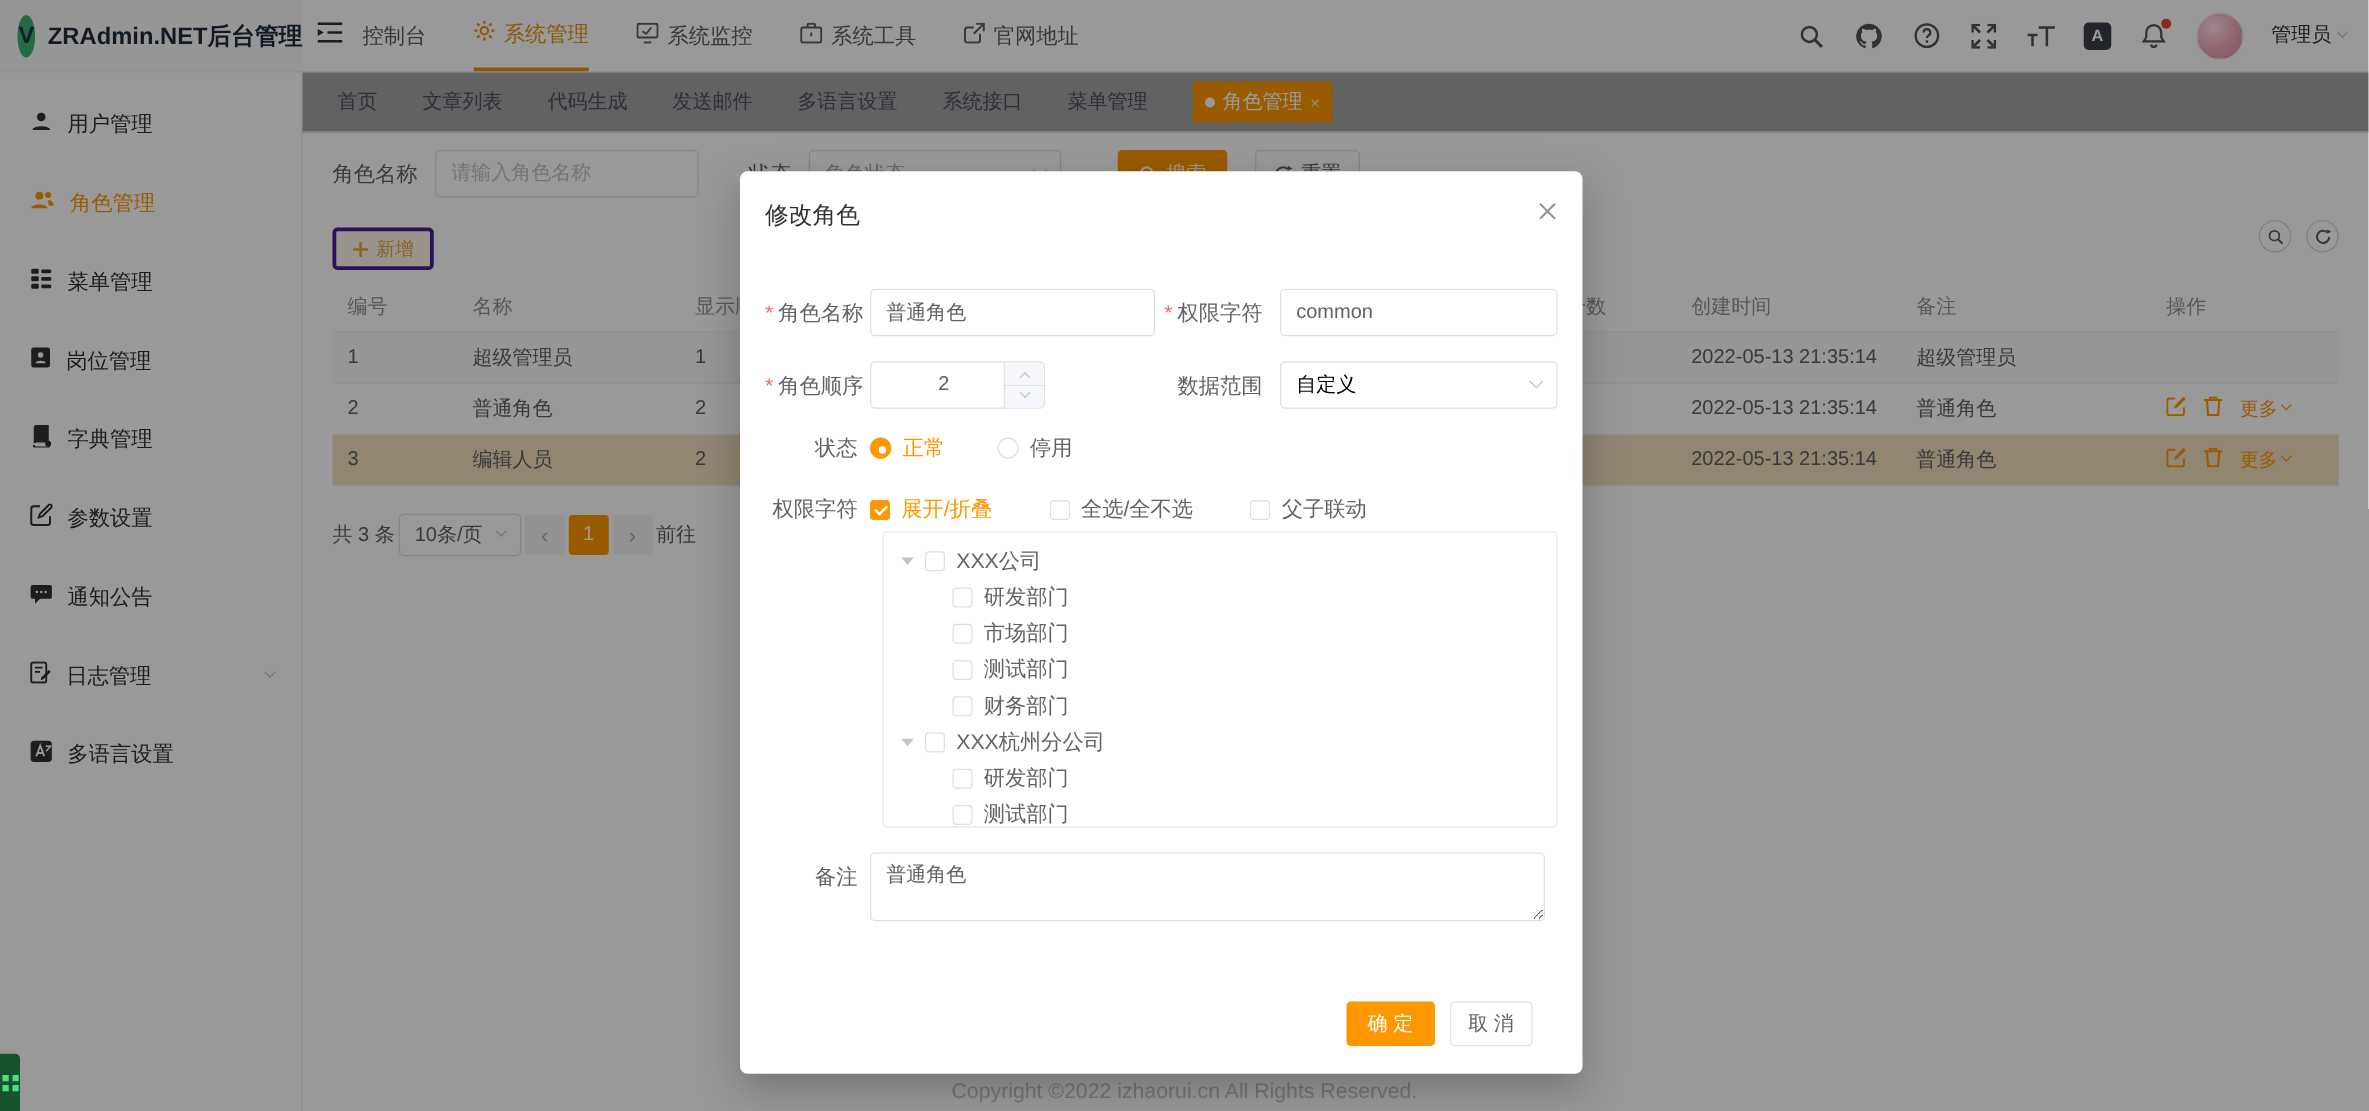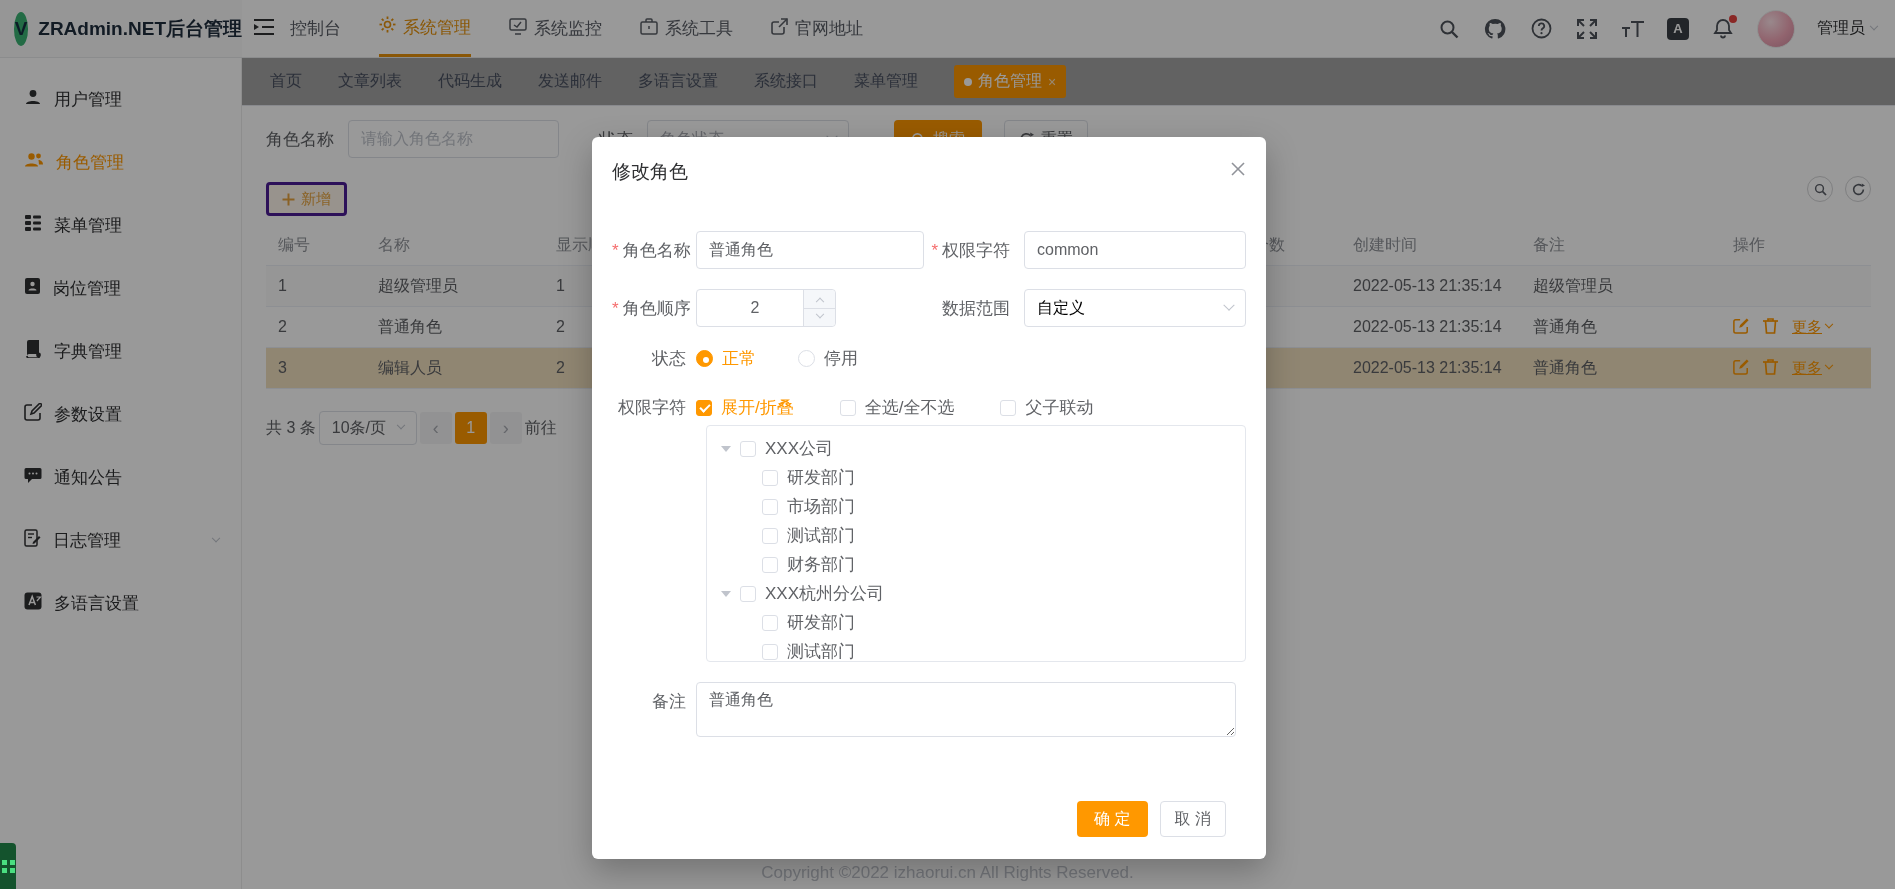--- a/index.html
+++ b/index.html
@@ -56,21 +56,21 @@
 
   
   .rtable { margin-top:10px; width:1605px; font-size:16px; color:#606266; }
   .trow { display:flex; align-items:center; height:41px; border-bottom:1px solid #ebeef5; }
   .trow.head { height:40px; color:#909399; font-weight:500; }
   .trow.stripe { background:#fafafa; }
   .trow.hl { background:#f0dfbe; }
   .c { padding-left:12px; flex:none; white-space:nowrap; overflow:hidden; }
   .c1{width:100px}.c2{width:178px}.c3{width:190px}.csp{flex:1}.c4{width:100px}.c5{width:180px}.c6{width:200px}.c7{width:150px}
   .ops { display:flex; align-items:center; gap:14px; color:#ff9800; font-size:15px; }
-  .ops .more { display:flex; align-items:center; gap:4px; cursor:pointer;text-decoration:underline; }
+  .ops .more { display:flex; align-items:center; gap:4px; cursor:pointer; }
   .ops .chev { border-color:#ff9800; }
   .ops svg { cursor:pointer; }
 
   
   .pager { display:flex; align-items:center; margin-top:22px; font-size:16px; color:#606266; gap:3px; }
   .psel { width:98px; height:34px; }
   .pbtn { width:32px; height:32px; background:#f4f4f5; border-radius:3px; display:flex; align-items:center; justify-content:center; color:#a8abb2; font-size:18px; cursor:pointer; }
   .pnum { width:32px; height:32px; background:#ff9800; color:#fff; border-radius:3px; display:flex; align-items:center; justify-content:center; font-size:16px; cursor:pointer; }
 
   .copyright { position:absolute; bottom:6px; left:0; right:0; text-align:center; font-size:17px; color:#c0c4cc; z-index:1; }

